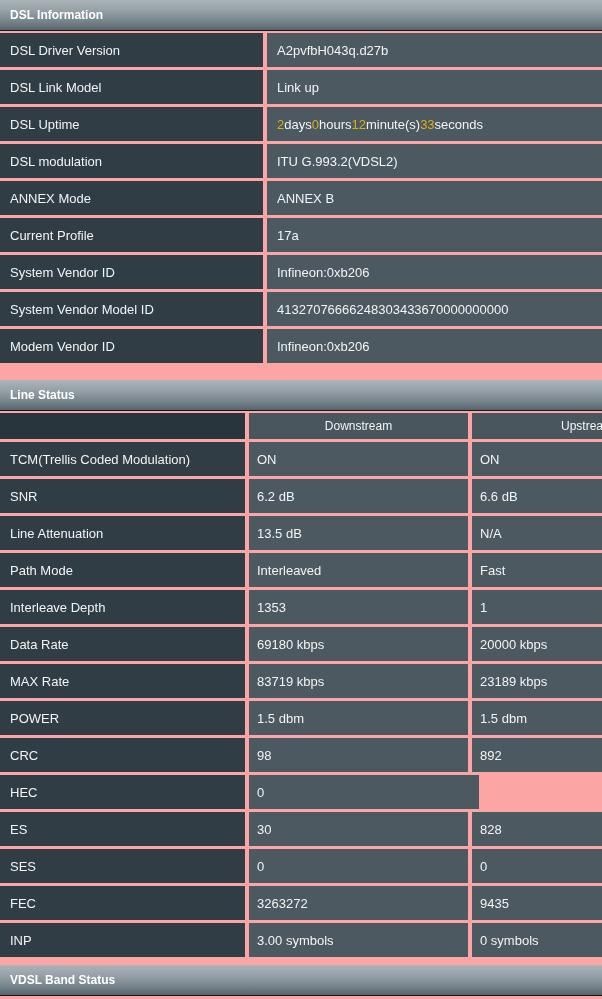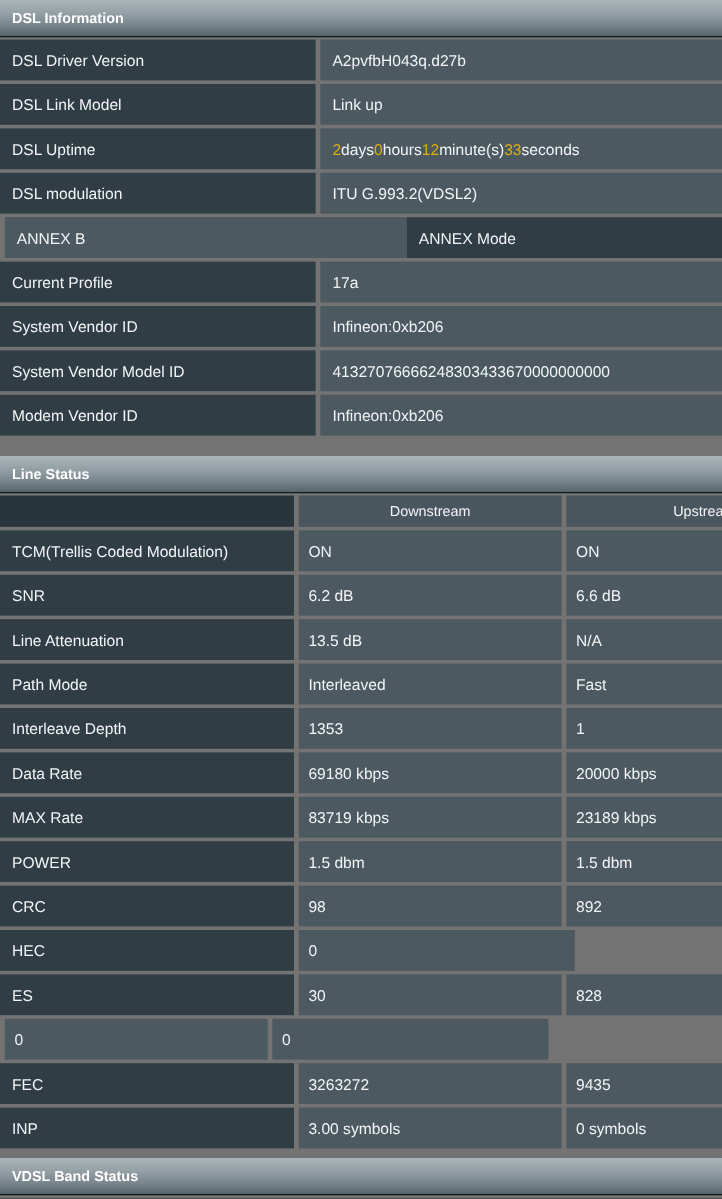--- a/index.html
+++ b/index.html
@@ -1,18 +1,18 @@
 <!DOCTYPE html>
 <html><head>
 <meta charset="utf-8">
 <style>
   html,body{margin:0;padding:0;background:#131f25;}
   .page{
     position:relative;width:602px;height:999px;overflow:hidden;
-    background:#737373;color:#f2f4f5;
+    background:#fca5a5;color:#f2f4f5;
     font-family:"Liberation Sans",sans-serif;font-size:13px;
   }
   .bar{
     height:31px;display:flex;align-items:center;padding-left:10px;
     box-sizing:border-box;font-size:12px;font-weight:bold;color:#ffffff;
     background:linear-gradient(180deg,#aab4b9 0%,#96a1a7 35%,#76838a 72%,#56646c 100%);
     border-bottom:1px solid #0d181d;
     margin-bottom:2px;
   }
   .row{display:flex;height:34px;margin-bottom:3px;}
@@ -63,22 +63,22 @@
             <span> minute(s) </span>
             <span style="color: rgb(220, 174, 16);">33</span>
             <span> seconds</span>
           </div>
         </div>
         <div class="row">
           <div class="cell info-label">DSL modulation</div>
           <div class="cell info-value">ITU G.993.2(VDSL2)</div>
         </div>
         <div class="row">
+          <div class="cell info-label">ANNEX Mode</div>
           <div class="cell info-value">ANNEX B</div>
-          <div class="cell info-label">ANNEX Mode</div>
         </div>
         <div class="row">
           <div class="cell info-label">Current Profile</div>
           <div class="cell info-value">17a</div>
         </div>
         <div class="row">
           <div class="cell info-label">System Vendor ID</div>
           <div class="cell info-value">Infineon:0xb206</div>
         </div>
         <div class="row">
@@ -152,20 +152,21 @@
         <div class="row line-row">
           <div class="cell line-label">HEC</div>
           <div class="cell line-up">0</div>
         </div>
         <div class="row line-row">
           <div class="cell line-label">ES</div>
           <div class="cell line-down">30</div>
           <div class="cell line-up">828</div>
         </div>
         <div class="row line-row">
+          <div class="cell line-label">SES</div>
           <div class="cell line-down">0</div>
           <div class="cell line-up">0</div>
         </div>
         <div class="row line-row">
           <div class="cell line-label">FEC</div>
           <div class="cell line-down">3263272</div>
           <div class="cell line-up">9435</div>
         </div>
         <div class="row line-row">
           <div class="cell line-label">INP</div>

